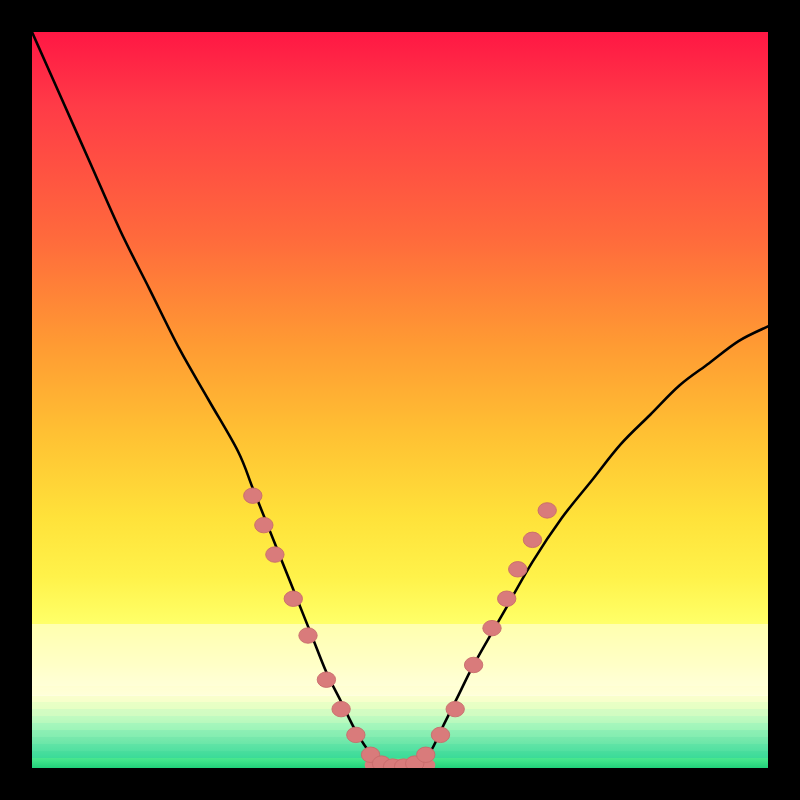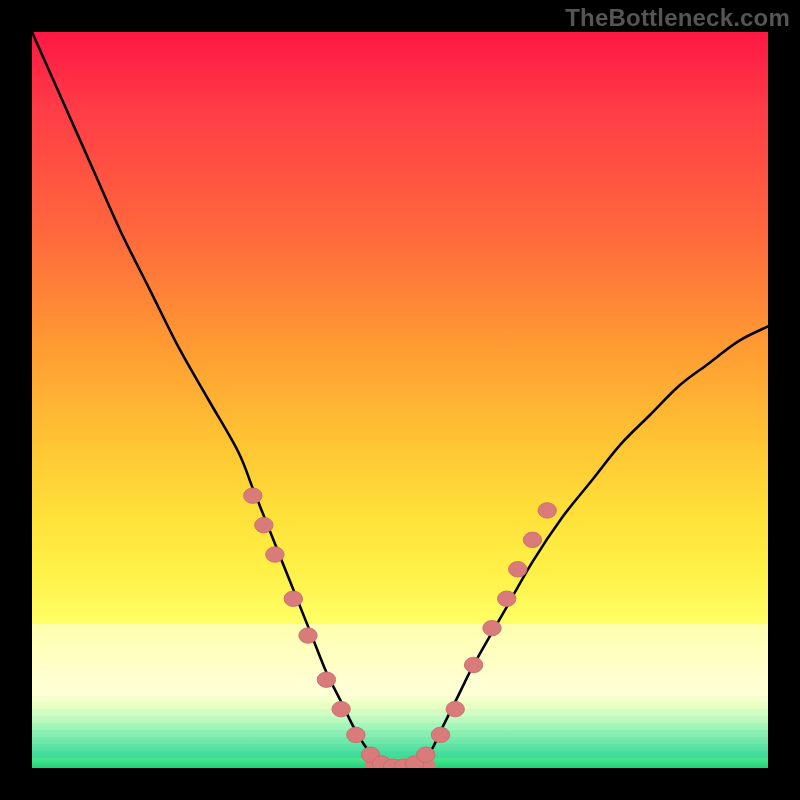--- a/index.html
+++ b/index.html
@@ -73,21 +73,20 @@
     left: 0; top: 0;
     width: 100%;
     height: 100%;
     z-index: 20;
   }
 </style>
 </head>
 <body>
 
 <div class="frame">
-  <div class="watermark">TheBottleneck.com</div>
 
   <div class="plot">
     <div class="bg-layer grad-main"></div>
 
     <div id="bands-container">
         <div class="bg-layer pale-band" style="top: 80.5%;"></div>
         <div class="bg-layer thin-stripe" style="top: 89.2%; background: rgba(255, 255, 210, 0.55);"></div>
         <div class="bg-layer thin-stripe" style="top: 90.15%; background: rgba(245, 255, 190, 0.55);"></div>
         <div class="bg-layer thin-stripe" style="top: 91.1%; background: rgba(220, 255, 180, 0.55);"></div>
         <div class="bg-layer thin-stripe" style="top: 92.05%; background: rgba(190, 250, 180, 0.55);"></div>

